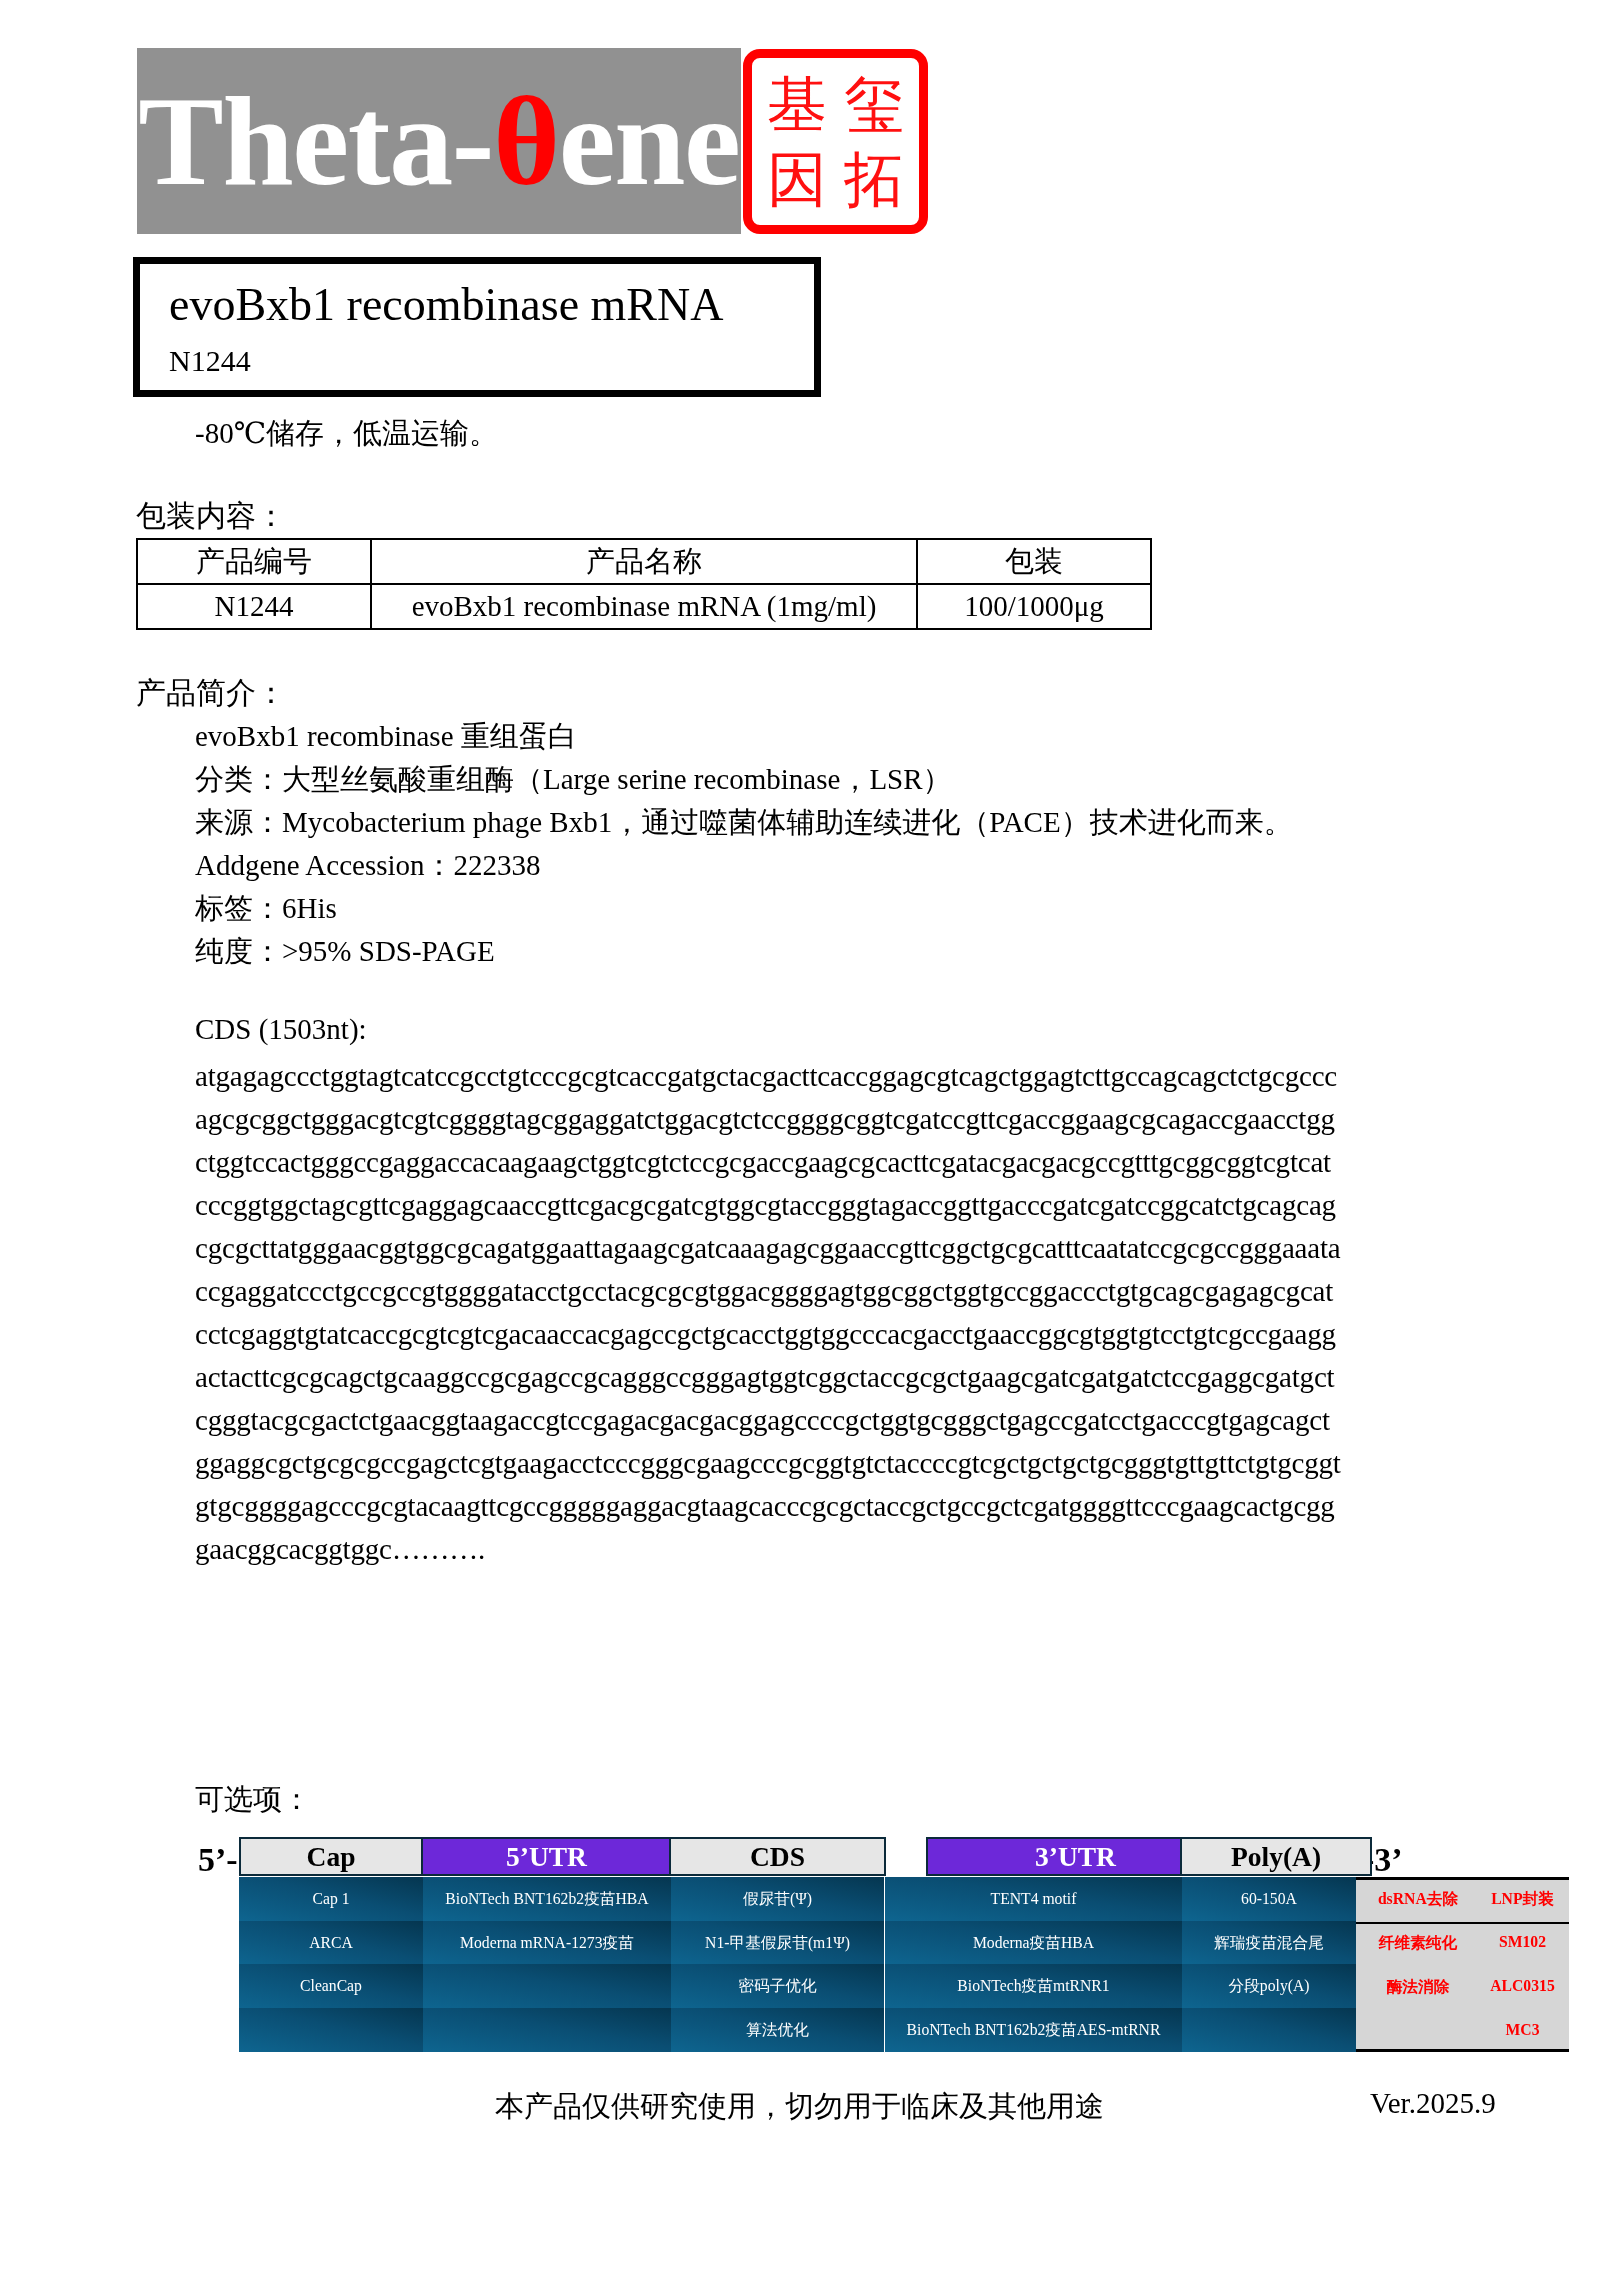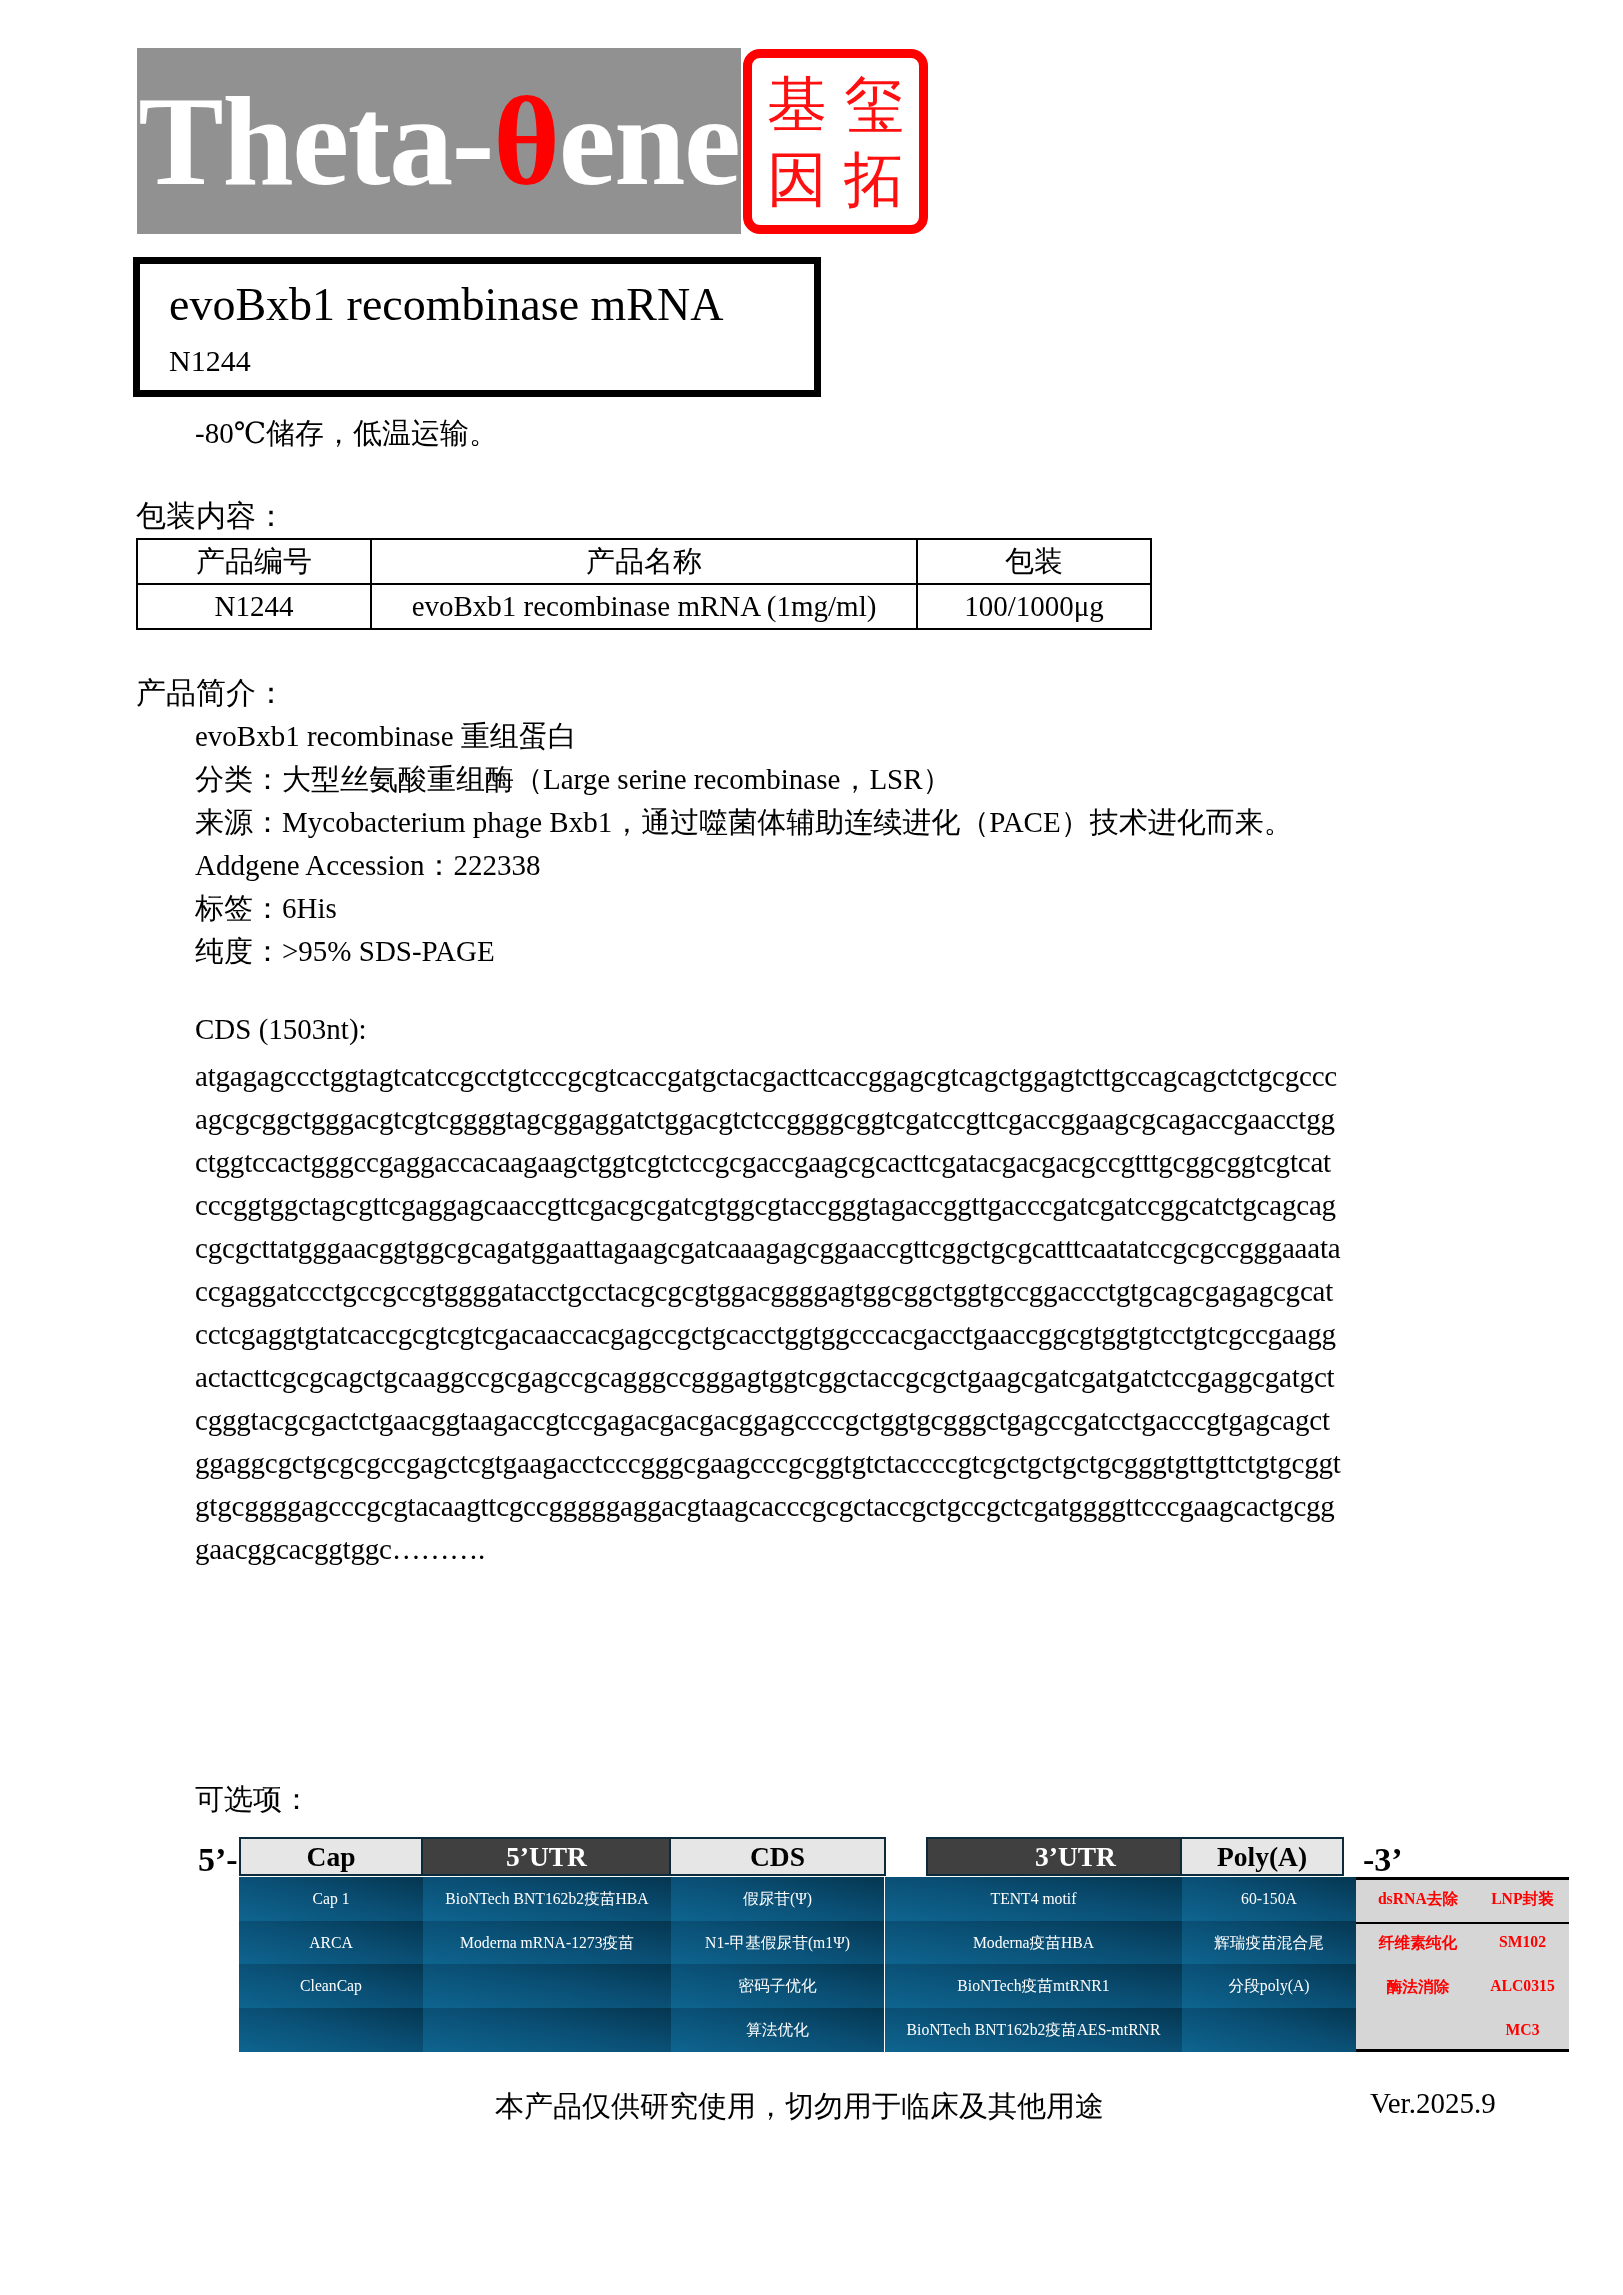--- a/index.html
+++ b/index.html
@@ -48,21 +48,21 @@
   .cds-seq div { white-space: nowrap; }
 
   
   .options-title { left: 195px; top: 1780px; font-size: 29px; }
   .prime5 { left: 198px; top: 1841px; font-size: 34px; font-weight: bold; }
   .prime3 { left: 1363px; top: 1841px; font-size: 34px; font-weight: bold; }
 
   .opt-head { top: 1837px; height: 39px; box-sizing: border-box; border: 2.6px solid #0b2a3a;
               font-weight: bold; font-size: 27.5px; display: flex; align-items: center; justify-content: center; }
   .opt-head.light { background: #e6e6e6; color: #000; }
-  .opt-head.dark { background: #404040; color: #fff; }
+  .opt-head.dark { background: #6d28d9; color: #fff; }
 
   .opt-cell { height: 44px; box-sizing: border-box; color: #fff; font-size: 15.7px;
               display: flex; align-items: center; justify-content: center; white-space: nowrap;
               background: linear-gradient(to top right, #0e6590 0%, #0a4e73 55%, #053650 100%);
               font-family: "Liberation Serif", serif; }
 
   .gray-panel { left: 1356px; top: 1877px; width: 213px; height: 175px; background: #d6d6d6;
                 border-top: 3.3px solid #000; border-bottom: 3.3px solid #000; box-sizing: border-box; }
   .gray-divider { left: 1356px; top: 1922px; width: 213px; height: 2px; background: #000; }
   .red-item { color: #ff0000; font-weight: bold; font-size: 15.7px; white-space: nowrap; text-align: center; }
@@ -134,21 +134,21 @@
 </div>
 
 <div class="abs options-title">可选项：</div>
 <div class="abs prime5">5’-</div>
 <div class="abs prime3">-3’</div>
 
 <div class="abs opt-head light" style="left:239px;width:184px;">Cap</div>
 <div class="abs opt-head dark" style="left:421px;width:251px;">5’UTR</div>
 <div class="abs opt-head light" style="left:669px;width:217px;">CDS</div>
 <div class="abs opt-head dark" style="left:926px;width:299px;">3’UTR</div>
-<div class="abs opt-head light" style="left:1180px;width:164px;">Poly(A)</div>
+<div class="abs opt-head light" style="left:1180px;width:192px;">Poly(A)</div>
 
 <div class="abs opt-cell" style="left:239px;top:1877px;width:184px;">Cap 1</div>
 <div class="abs opt-cell" style="left:239px;top:1921px;width:184px;">ARCA</div>
 <div class="abs opt-cell" style="left:239px;top:1964px;width:184px;">CleanCap</div>
 <div class="abs opt-cell" style="left:239px;top:2008px;width:184px;"></div>
 
 <div class="abs opt-cell" style="left:423px;top:1877px;width:248px;">BioNTech BNT162b2疫苗HBA</div>
 <div class="abs opt-cell" style="left:423px;top:1921px;width:248px;">Moderna mRNA-1273疫苗</div>
 <div class="abs opt-cell" style="left:423px;top:1964px;width:248px;"></div>
 <div class="abs opt-cell" style="left:423px;top:2008px;width:248px;"></div>

